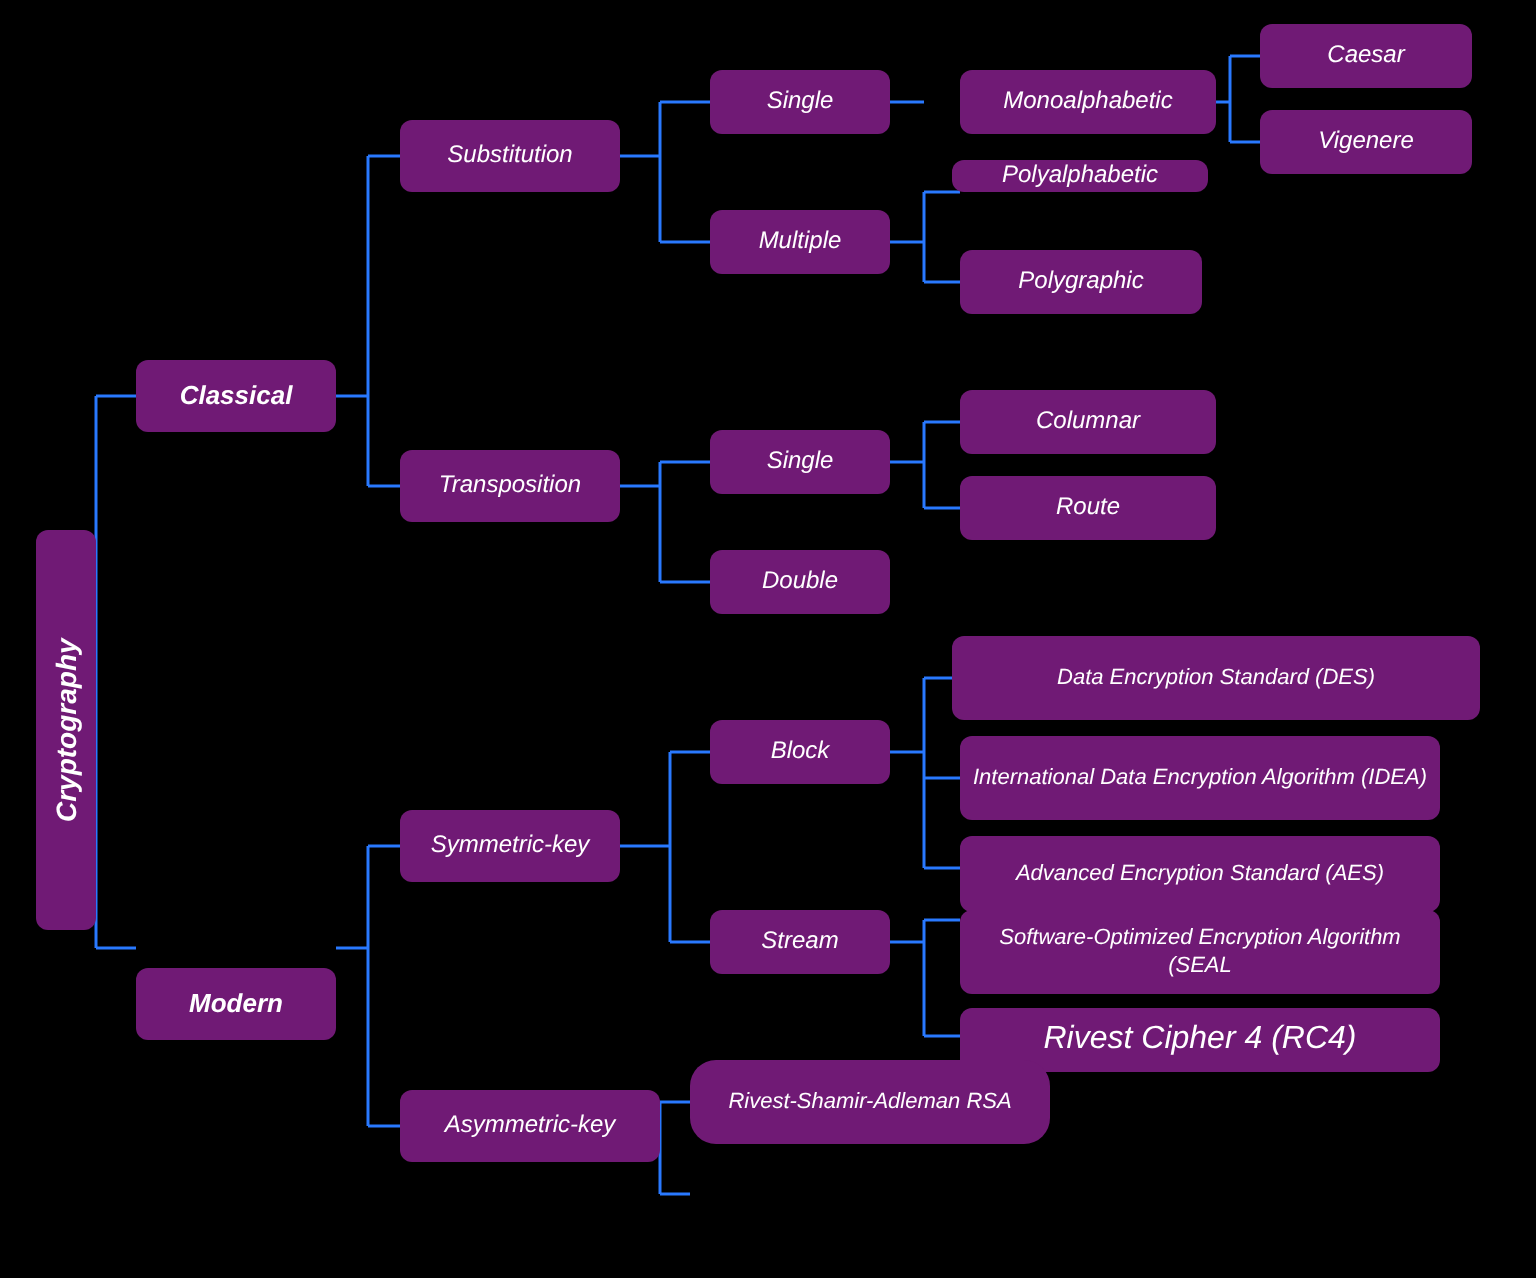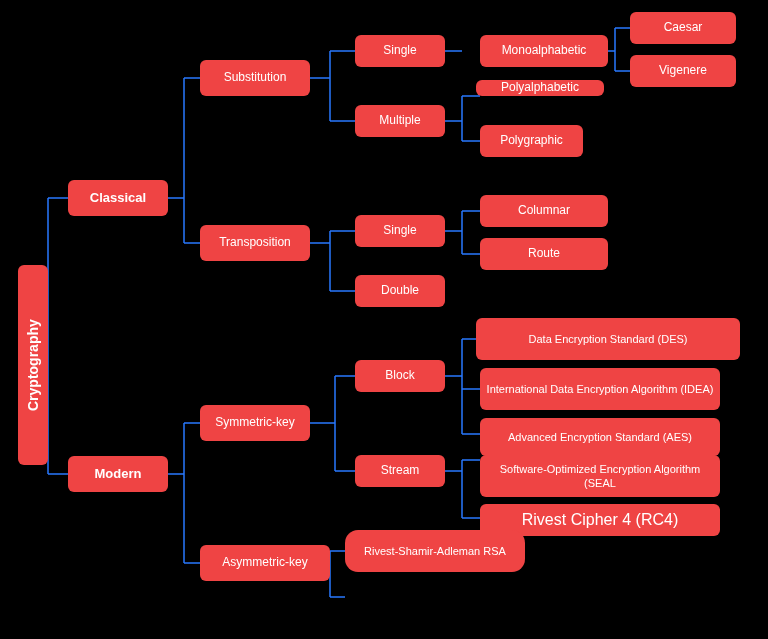--- a/index.html
+++ b/index.html
@@ -11,30 +11,31 @@
       overflow: hidden;
       position: relative;
     }
     .diagram {
       position: relative;
       width: 768px;
       height: 639px;
     }
     .node {
       position: absolute;
-      background: #ef4444;
+      background: #701a75;
       color: #fff;
       border-radius: 6px;
       display: flex;
       align-items: center;
       justify-content: center;
       text-align: center;
       font-size: 12px;
       padding: 4px 6px;
       line-height: 1.3;
+      font-style: italic;
     }
     .node.bold {
       font-weight: bold;
       font-size: 13px;
     }
     .node.vertical {
       writing-mode: vertical-rl;
       text-orientation: mixed;
       transform: rotate(180deg);
       font-weight: bold;
@@ -126,21 +127,21 @@
     <line x1="315" y1="563" x2="330" y2="563"></line>
     <line x1="330" y1="551" x2="330" y2="597"></line>
     <line x1="330" y1="551" x2="345" y2="551"></line>
     <line x1="330" y1="597" x2="345" y2="597"></line>
   </svg>
 
   <div class="node vertical bold" style="left:18px; top:265px; width:30px; height:200px;">Cryptography</div>
 
   <div class="node bold" style="left:68px; top:180px; width:100px; height:36px;">Classical</div>
 
-  <div class="node bold" style="left:68px; top:456px; width:100px; height:36px;">Modern</div>
+  <div class="node bold" style="left:68px; top:484px; width:100px; height:36px;">Modern</div>
 
   <div class="node" style="left:200px; top:60px; width:110px; height:36px;">Substitution</div>
 
   <div class="node" style="left:200px; top:225px; width:110px; height:36px;">Transposition</div>
 
   <div class="node" style="left:200px; top:405px; width:110px; height:36px;">Symmetric-key</div>
 
   <div class="node" style="left:200px; top:545px; width:130px; height:36px;">Asymmetric-key</div>
 
   <div class="node" style="left:355px; top:35px; width:90px; height:32px;">Single</div>
@@ -152,21 +153,21 @@
   <div class="node" style="left:355px; top:275px; width:90px; height:32px;">Double</div>
 
   <div class="node" style="left:355px; top:360px; width:90px; height:32px;">Block</div>
 
   <div class="node" style="left:355px; top:455px; width:90px; height:32px;">Stream</div>
 
   <div class="node" style="left:480px; top:35px; width:128px; height:32px;">Monoalphabetic</div>
 
   <div class="node" style="left:476px; top:80px; width:128px; height:16px;">Polyalphabetic</div>
 
-  <div class="node" style="left:480px; top:125px; width:103px; height:32px;">Polygraphic</div>
+  <div class="node" style="left:480px; top:125px; width:121px; height:32px;">Polygraphic</div>
 
   <div class="node" style="left:480px; top:195px; width:128px; height:32px;">Columnar</div>
 
   <div class="node" style="left:480px; top:238px; width:128px; height:32px;">Route</div>
 
   <div class="node" style="left:630px; top:12px; width:106px; height:32px;">Caesar</div>
 
   <div class="node" style="left:630px; top:55px; width:106px; height:32px;">Vigenere</div>
 
   <div class="node" style="left:476px; top:318px; width:264px; height:42px; font-size:11px;">Data Encryption Standard (DES)</div>

